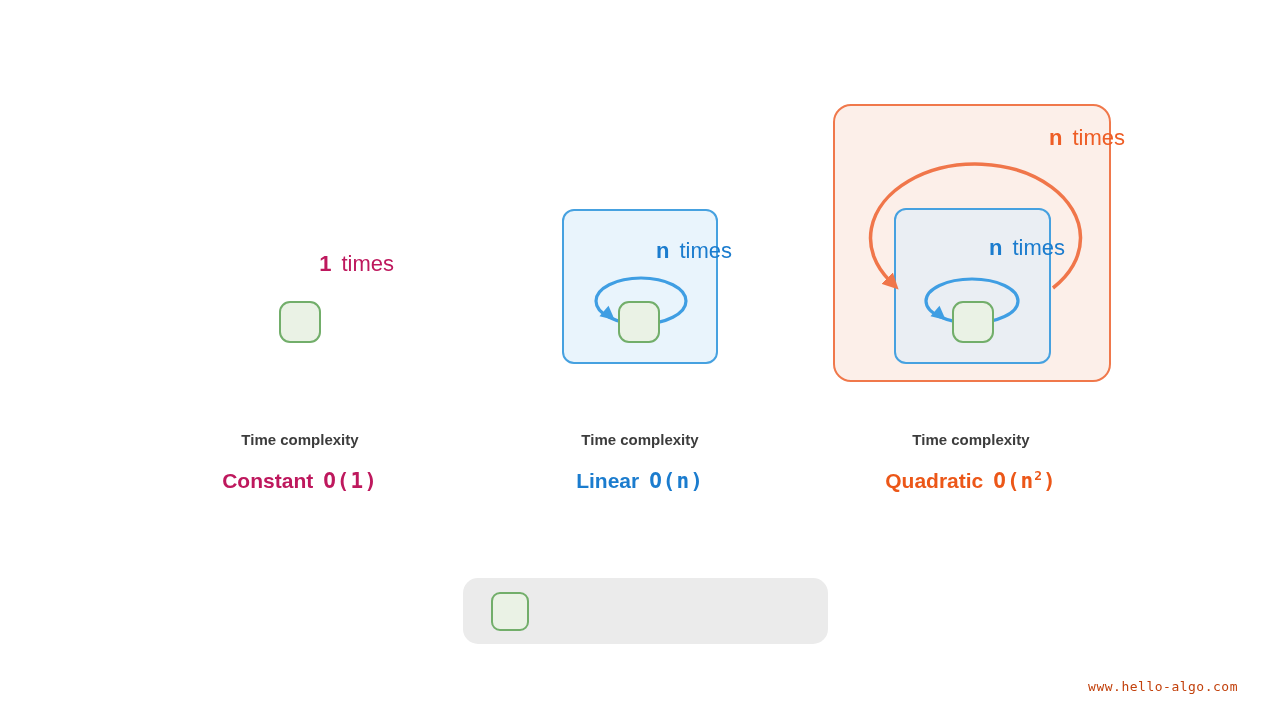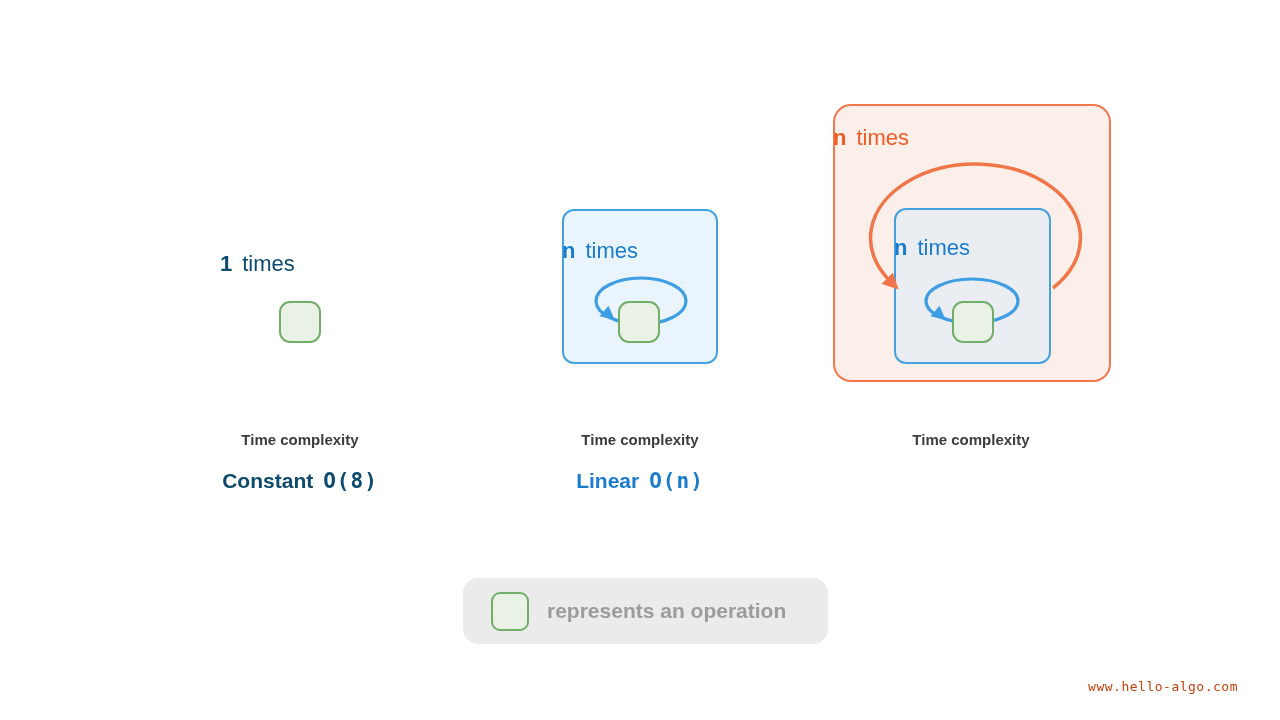--- a/index.html
+++ b/index.html
@@ -1,22 +1,22 @@
 <!DOCTYPE html>
 <html><head>
 <meta charset="utf-8">
 <style>
   html,body{margin:0;padding:0;background:#ffffff;}
   .canvas{position:relative;width:1280px;height:720px;background:#ffffff;overflow:hidden;
           font-family:"Liberation Sans","DejaVu Sans",sans-serif;}
 
   
-  .loop-label{position:absolute;text-align:left;font-size:22px;line-height:1;white-space:nowrap;}
+  .loop-label{position:absolute;text-align:right;font-size:22px;line-height:1;white-space:nowrap;padding-left:14px;}
   .loop-label .count{font-weight:700;margin-right:10px;}
-  .green-text{color:#0c4a6e;}
+  .green-text{color:#be185d;}
   .blue-text{color:#1b7cce;}
   .orange-text{color:#ee5d25;}
 
   
   .panel{position:absolute;box-sizing:border-box;}
   .blue-panel{background:#e9f4fc;border:2px solid #46a1e0;border-radius:12px;}
   .orange-panel{background:#fcefe9;border:2.5px solid #f0784b;border-radius:18px;}
   .inner-panel{background:#eaeef3;border:2px solid #46a1e0;border-radius:12px;}
 
   .overlay{position:absolute;left:0;top:0;pointer-events:none;}
@@ -79,30 +79,32 @@
     <rect x="280" y="302" width="40" height="40" rx="10" fill="#eaf2e5" stroke-width="2" stroke="#72ae6a"></rect>
     <rect x="619" y="302" width="40" height="40" rx="10" fill="#eaf2e5" stroke-width="2" stroke="#72ae6a"></rect>
     <rect x="953" y="302" width="40" height="40" rx="10" fill="#eaf2e5" stroke-width="2" stroke="#72ae6a"></rect>
 
     <polygon points="0,-7 14,0 0,7" transform="translate(604,311) rotate(40)" fill="#3f9ee3"></polygon>
     <polygon points="0,-7 14,0 0,7" transform="translate(935,311) rotate(40)" fill="#3f9ee3"></polygon>
   </svg>
 
   <div class="caption" style="left:170px;top:432px;">Time complexity</div>
   <div class="complexity green-text" style="left:170px;top:470px;">
-    <span>Constant</span><span class="notation"><span>O(8)</span><sup></sup><span></span></span>
+    <span>Constant</span><span class="notation"><span>O(1)</span><sup></sup><span></span></span>
   </div>
 
   <div class="caption" style="left:510px;top:432px;">Time complexity</div>
   <div class="complexity blue-text" style="left:510px;top:470px;">
     <span>Linear</span><span class="notation"><span>O(n)</span><sup></sup><span></span></span>
   </div>
 
   <div class="caption" style="left:841px;top:432px;">Time complexity</div>
+  <div class="complexity" style="left:841px;top:470px;color:#ec5718;">
+    <span>Quadratic</span><span class="notation"><span>O(n</span><sup>2</sup><span>)</span></span>
+  </div>
 
   <div class="legend">
     <span class="legend-box"></span>
-    <span class="legend-text">represents an operation</span>
   </div>
 
   <div class="watermark">www.hello-algo.com</div>
 
 </div>
 
 </body></html>

